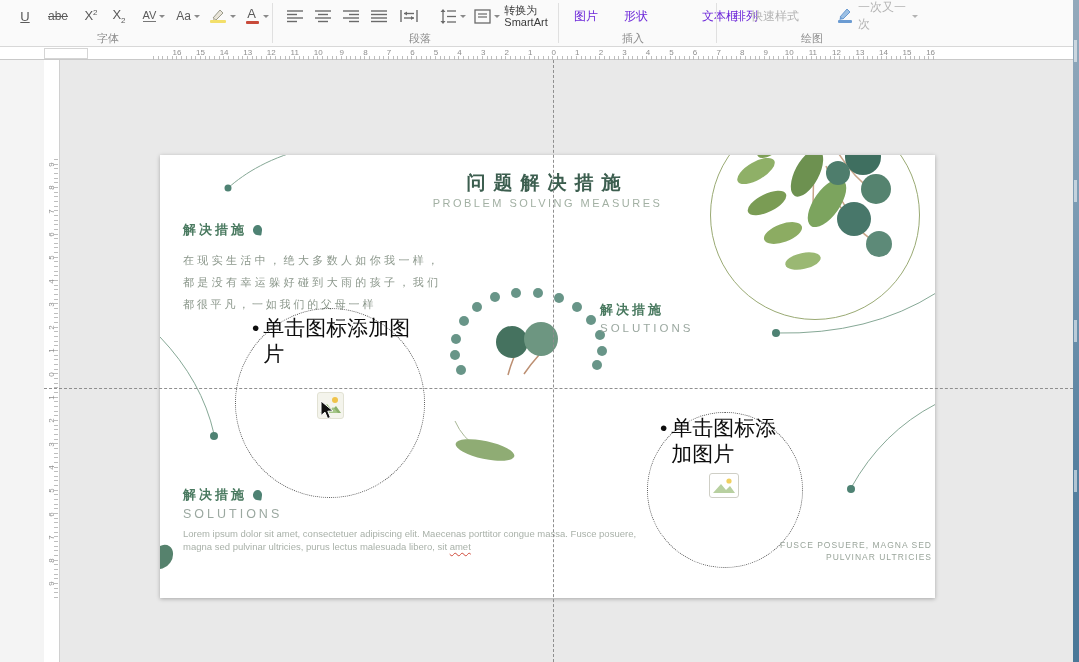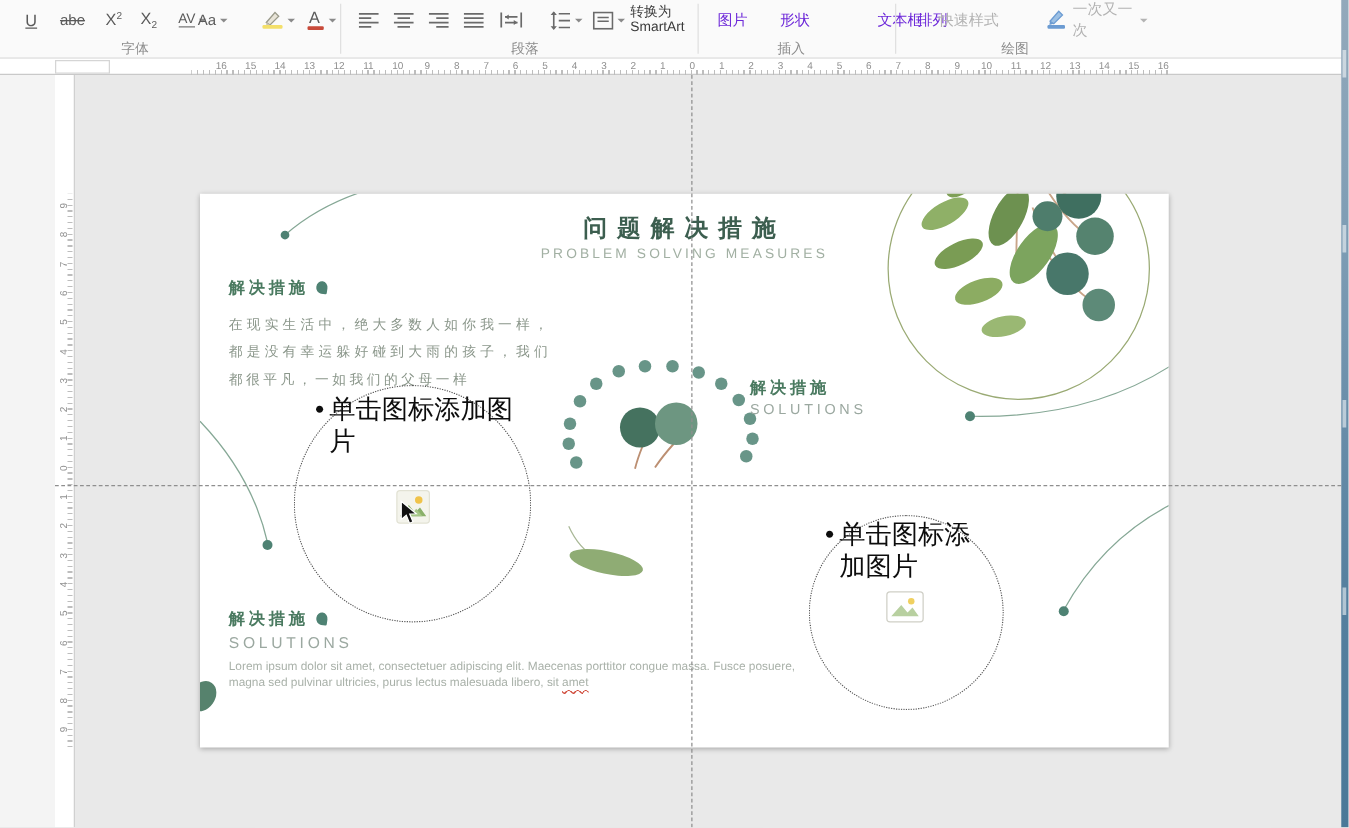--- a/index.html
+++ b/index.html
@@ -106,21 +106,21 @@
     <div class="tb-btn" style="left:78px;width:26px;">
       <span class="supsub"><span>X</span><span class="s up">2</span></span>
     </div>
     <div class="tb-btn" style="left:106px;width:26px;">
       <span class="supsub"><span>X</span><span class="s dn">2</span></span>
     </div>
     <div class="tb-btn" style="left:134px;width:40px;">
       <span class="glyph" style="font-size:11px;border-bottom:1px solid #777;">AV</span>
       <span class="caret"></span>
     </div>
-    <div class="tb-btn" style="left:150px;width:40px;">
+    <div class="tb-btn" style="left:168px;width:40px;">
       <span class="glyph" style="font-size:12px;">Aa</span>
       <span class="caret"></span>
     </div>
     <div class="tb-btn" style="left:204px;width:36px;">
       <span style="position:relative;width:18px;height:18px;">
         <svg class="ico" width="18" height="18" viewBox="0 0 18 18">
             <path d="M4 11 L11 3 L14 6 L7 13 Z" fill="#e8e4d8" stroke="#9a9a8a" stroke-width="1"></path>
             <path d="M4 11 L7 13 L4 14 Z" fill="#c8c4b4"></path>
           </svg>
         <span class="colorbar" style="width:16px;background:#f3df6a;left:1px;"></span>
@@ -425,20 +425,24 @@
 
       <div class="block-bottom">
         <div class="h-green">
             <span>解决措施</span>
             <span class="leaf-icon"></span>
           </div>
         <div class="h-sub" style="font-size:12.5px;">SOLUTIONS</div>
         <div class="lorem"><span>Lorem ipsum dolor sit amet, consectetuer adipiscing elit. Maecenas porttitor congue massa. Fusce posuere, magna sed pulvinar ultricies, purus lectus malesuada libero, sit </span><span class="misspell">amet</span></div>
       </div>
 
+      <div class="corner-text">
+        <div>FUSCE POSUERE, MAGNA SED</div>
+        <div>PULVINAR ULTRICIES</div>
+      </div>
 
       <svg class="cursor" width="15" height="20" viewBox="0 0 15 20">
         <path d="M1 1 L1 15.5 L5 12.2 L7.6 18.6 L10.4 17.4 L7.8 11.2 L13 11 Z" fill="#111" stroke="#fff" stroke-width="1"></path>
       </svg>
     </div>
 
     <div class="guide-v"></div>
     <div class="guide-h"></div>
   </div>
 

